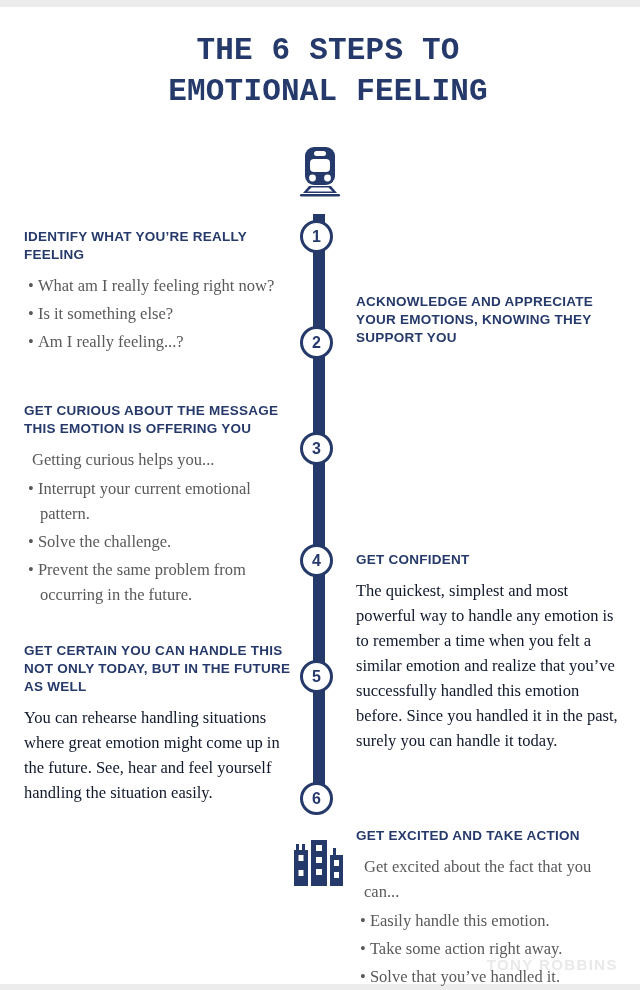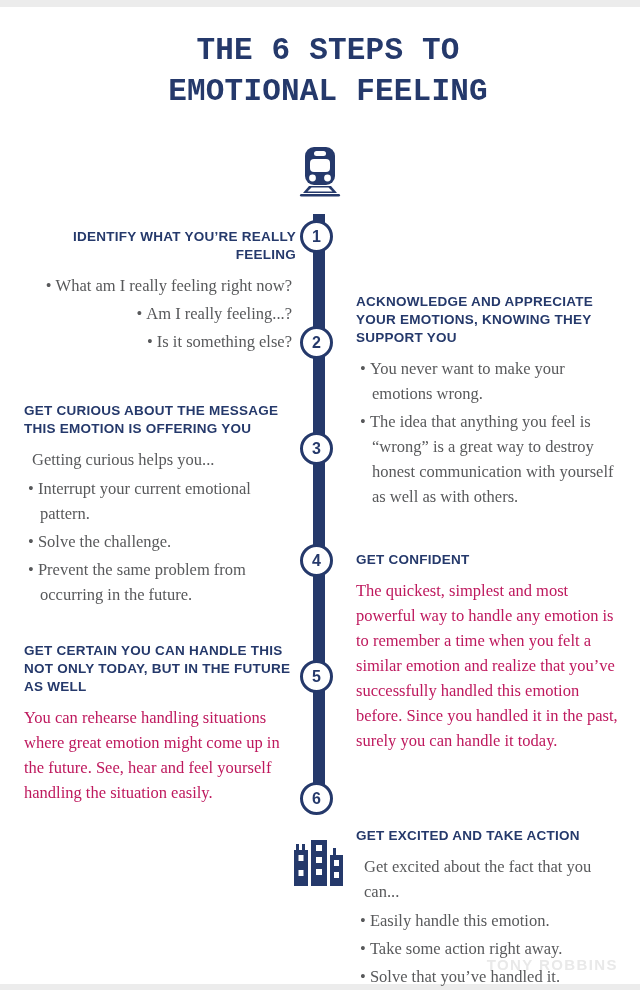--- a/index.html
+++ b/index.html
@@ -107,21 +107,21 @@
     text-transform: uppercase;
   }
   .step-intro {
     color: #58595b;
     font-family: "Liberation Serif", serif;
     font-size: 16.5px;
     line-height: 25px;
     margin: 0 0 4px 8px;
   }
   .step-para {
-    color: #be185d;
+    color: #0f172a;
     font-family: "Liberation Serif", serif;
     font-size: 16.5px;
     line-height: 25px;
     margin: 0;
   }
   .bullets {
     list-style: none;
     margin: 4px;
     padding: 0;
   }
@@ -196,35 +196,31 @@
       <rect x="24" y="9" width="6" height="6" fill="#ffffff"></rect>
       <rect x="24" y="21" width="6" height="6" fill="#ffffff"></rect>
       <rect x="24" y="33" width="6" height="6" fill="#ffffff"></rect>
       <rect x="41" y="12" width="3" height="8" fill="#25396b"></rect>
       <rect x="38" y="19" width="13" height="31" fill="#25396b"></rect>
       <rect x="42" y="24" width="5" height="6" fill="#ffffff"></rect>
       <rect x="42" y="36" width="5" height="6" fill="#ffffff"></rect>
     </svg>
   </div>
 
-  <div class="step left" style="top:228px;text-align:right;">
+  <div class="step left" style="top:228px;">
     <div class="step-heading">IDENTIFY WHAT YOU’RE REALLY FEELING</div>
     <ul class="bullets">
       <li>What am I really feeling right now?</li>
+      <li>Is it something else?</li>
       <li>Am I really feeling...?</li>
-      <li>Is it something else?</li>
     </ul>
   </div>
 
   <div class="step right" style="top:293px;">
     <div class="step-heading">ACKNOWLEDGE AND APPRECIATE YOUR EMOTIONS, KNOWING THEY SUPPORT YOU</div>
-    <ul class="bullets">
-      <li>You never want to make your emotions wrong.</li>
-      <li>The idea that anything you feel is “wrong” is a great way to destroy honest communication with yourself as well as with others.</li>
-    </ul>
   </div>
 
   <div class="step left" style="top:402px;">
     <div class="step-heading">GET CURIOUS ABOUT THE MESSAGE THIS EMOTION IS OFFERING YOU</div>
     <p class="step-intro">Getting curious helps you...</p>
     <ul class="bullets">
       <li>Interrupt your current emotional pattern.</li>
       <li>Solve the challenge.</li>
       <li>Prevent the same problem from occurring in the future.</li>
     </ul>

